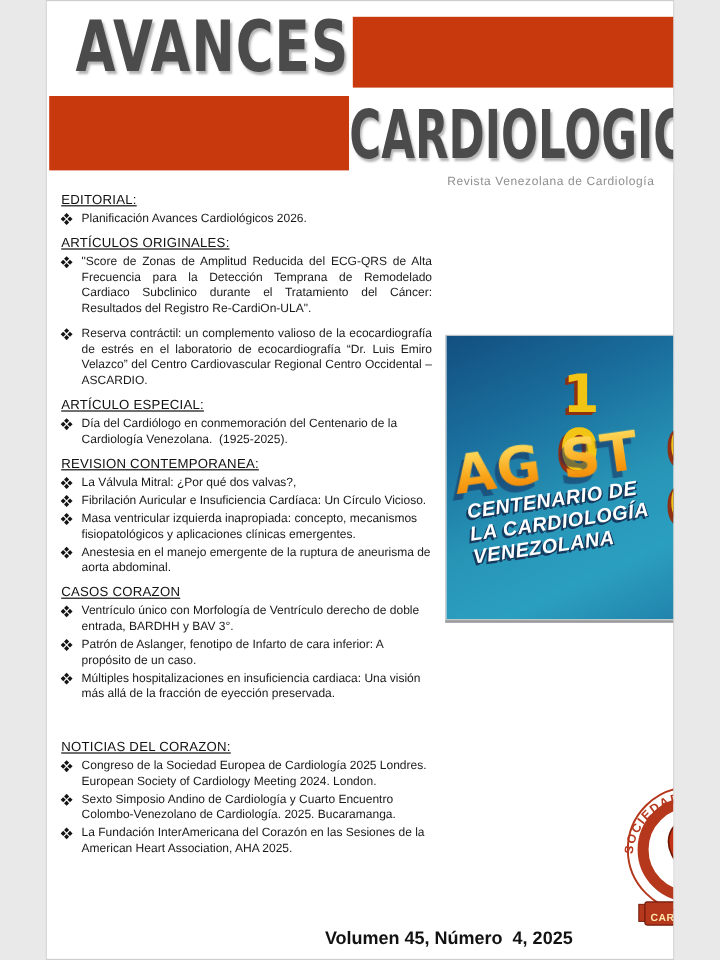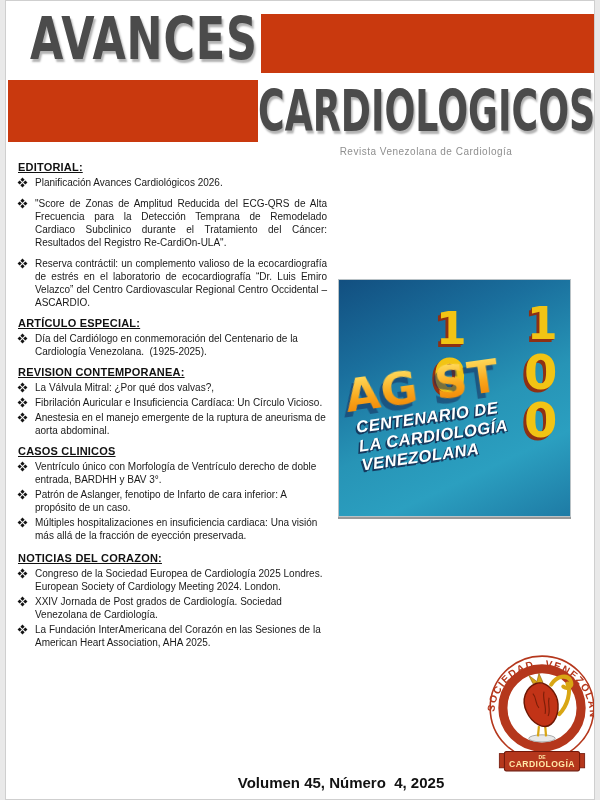--- a/index.html
+++ b/index.html
@@ -1,16 +1,16 @@
 <!DOCTYPE html>
 <html><head>
 <meta charset="utf-8">
 <style>
   html,body{margin:0;padding:0;background:#e9e9e9;}
-  .page{position:relative;width:590px;height:800px;background:#ffffff;
+  .page{position:relative;width:524px;height:800px;background:#ffffff;
         font-family:"Liberation Sans",sans-serif;overflow:hidden;
         border:1px solid #cfcfcf;box-sizing:border-box;margin:0 auto;}
 
   
   .bar{position:absolute;background:#c9390e;}
   #bar1{left:255px;top:13px;width:344px;height:59px;}
   #bar2{left:2px;top:79px;width:250px;height:62px;}
   #avances{position:absolute;left:24px;top:4px;font-family:"DejaVu Sans",sans-serif;
            font-weight:bold;font-size:50px;color:#4b4b4b;letter-spacing:1px;
            transform:scale(.86,1.18);transform-origin:left top;
@@ -20,24 +20,24 @@
            transform:scale(.79,1.22);transform-origin:left top;
            text-shadow:2px 2px 2px rgba(0,0,0,.30);white-space:nowrap;z-index:3;
            background:#fff;padding-right:4px;}
   #issn-block{position:absolute;left:22px;top:94px;color:#ffffff;font-weight:bold;
            font-size:13px;line-height:16px;z-index:4;}
   #tagline{position:absolute;left:240px;top:143px;width:360px;text-align:center;
            color:#8f8f8f;font-size:10px;line-height:16px;letter-spacing:.5px;}
 
   
   #toc{position:absolute;left:11px;top:160px;width:312px;color:#191919;}
-  .sec-title{font-size:11px;font-weight:bold;text-decoration:underline;
+  .sec-title{font-size:11px;font-weight:normal;text-decoration:underline;
              color:#111;margin:0 0 3px 1px;letter-spacing:.2px;}
   .section{margin:0 0 8px 0;}
-  #sec-noticias{margin-top:10px;}
+  #sec-noticias{margin-top:32px;}
   .item{display:flex;gap:7px;margin:0 0 2px 0;font-size:10px;line-height:13px;}
   .item .txt{flex:1;max-width:292px;}
   .item.para .txt{text-align:justify;}
   .item.para{margin-bottom:8px;}
   .blt{flex:0 0 auto;width:7px;height:7px;margin:2.5px 2px 0 2px;
        transform:rotate(45deg);display:grid;
        grid-template-columns:1fr 1fr;grid-template-rows:1fr 1fr;gap:1.2px;}
   .blt i{background:#141414;display:block;}
 
   
@@ -95,20 +95,21 @@
             <i></i>
             <i></i>
             <i></i>
             <i></i>
           </span>
         <span class="txt">Planificación Avances Cardiológicos 2026.</span>
       </div>
     </div>
 
     <div class="section">
+      <div class="sec-title">ARTÍCULOS ORIGINALES:</div>
       <div class="item para">
         <span class="blt">
             <i></i>
             <i></i>
             <i></i>
             <i></i>
           </span>
         <span class="txt">"Score de Zonas de Amplitud Reducida del ECG-QRS de Alta Frecuencia para la Detección Temprana de Remodelado Cardiaco Subclinico durante el Tratamiento del Cáncer: Resultados del Registro Re-CardiOn-ULA".</span>
       </div>
       <div class="item para">
@@ -155,26 +156,35 @@
           </span>
         <span class="txt">Fibrilación Auricular e Insuficiencia Cardíaca: Un Círculo Vicioso.</span>
       </div>
       <div class="item">
         <span class="blt">
             <i></i>
             <i></i>
             <i></i>
             <i></i>
           </span>
+        <span class="txt">Masa ventricular izquierda inapropiada: concepto, mecanismos fisiopatológicos y aplicaciones clínicas emergentes.</span>
+      </div>
+      <div class="item">
+        <span class="blt">
+            <i></i>
+            <i></i>
+            <i></i>
+            <i></i>
+          </span>
         <span class="txt">Anestesia en el manejo emergente de la ruptura de aneurisma de aorta abdominal.</span>
       </div>
     </div>
 
     <div class="section">
-      <div class="sec-title">CASOS CLINICOS</div>
+      <div class="sec-title">CASOS CORAZON</div>
       <div class="item">
         <span class="blt">
             <i></i>
             <i></i>
             <i></i>
             <i></i>
           </span>
         <span class="txt">Ventrículo único con Morfología de Ventrículo derecho de doble entrada, BARDHH y BAV 3°.</span>
       </div>
       <div class="item">
@@ -208,21 +218,21 @@
           </span>
         <span class="txt">Congreso de la Sociedad Europea de Cardiología 2025 Londres. European Society of Cardiology Meeting 2024. London.</span>
       </div>
       <div class="item">
         <span class="blt">
             <i></i>
             <i></i>
             <i></i>
             <i></i>
           </span>
-        <span class="txt">XXIV Jornada de Post grados de Cardiología. Sociedad Venezolana de Cardiología.</span>
+        <span class="txt">Sexto Simposio Andino de Cardiología y Cuarto Encuentro Colombo-Venezolano de Cardiología. 2025. Bucaramanga.</span>
       </div>
       <div class="item">
         <span class="blt">
             <i></i>
             <i></i>
             <i></i>
             <i></i>
           </span>
         <span class="txt">La Fundación InterAmericana del Corazón en las Sesiones de la American Heart Association, AHA 2025.</span>
       </div>

